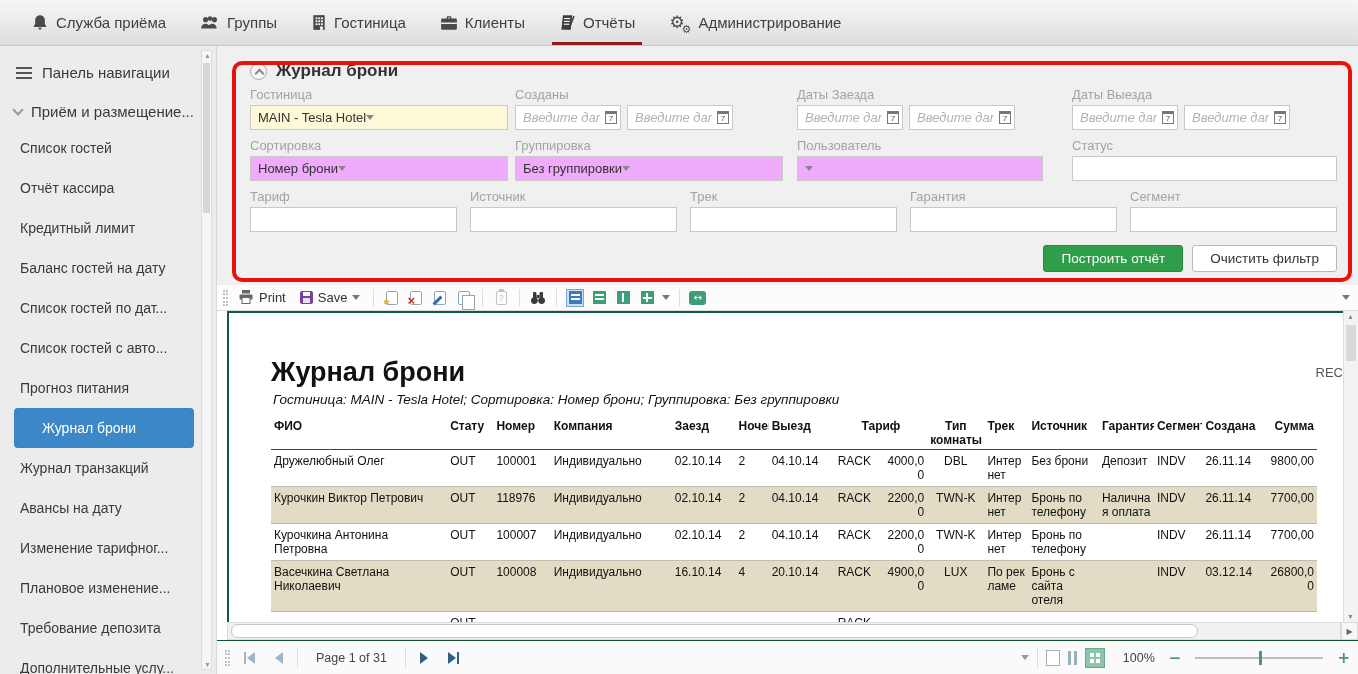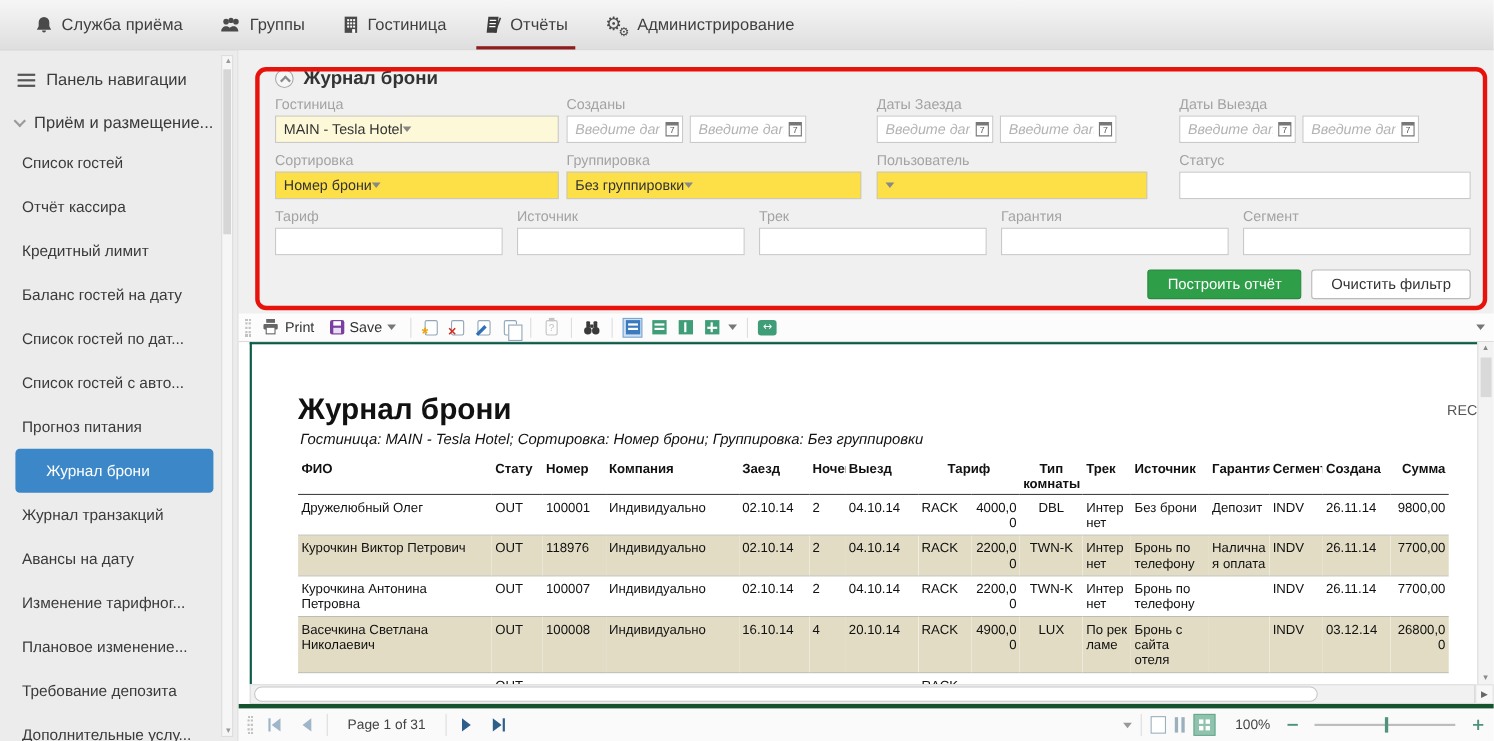--- a/index.html
+++ b/index.html
@@ -49,21 +49,21 @@
   .red-annotation { position:absolute; top:15px; left:15px; right:6px; bottom:3px;
     border:4px solid #e8120c; border-radius:10px; pointer-events:none; z-index:5; }
   .panel-title { display:flex; align-items:center; gap:9px; margin-bottom:6px; }
   .collapse-ic { width:17px; height:17px; border:1px solid #aaa; border-radius:50%; position:relative; cursor:pointer; background:#f6f6f6;}
   .collapse-ic::after { content:""; position:absolute; left:5px; top:6px; width:5px; height:5px;
     border-left:2px solid #8a8a8a; border-top:2px solid #8a8a8a; transform:rotate(45deg); }
   .panel-title b { font-size:17px; color:#333; }
   .fgrid { display:grid; grid-template-columns:265px 282px 275px 1fr; margin-bottom:8px; }
   .fgrid5 { display:grid; grid-template-columns:repeat(5,1fr); gap:13px; margin-bottom:6px; }
   .flabel { font-size:13px; color:#a3a3a3; margin-bottom:3px; }
-  .ctrl { height:25px; border:1px solid #c9c9c9; background:#fde047; font-size:13px; color:#333;
+  .ctrl { height:25px; border:1px solid #c9c9c9; background:#f0abfc; font-size:13px; color:#333;
     display:flex; align-items:center; padding:0 7px; }
   .combo { justify-content:flex-start; cursor:pointer; }
   .combo .caret { width:0; height:0; border-left:4px solid transparent; border-right:4px solid transparent; border-top:5px solid #888; }
   .combo.yellow { background:#fdf8d7; }
   .w-hotel { width:258px; } .w-sort { width:258px; } .w-group { width:268px; } .w-user { width:246px; }
   .dates { display:flex; gap:6px; }
   .datebox { width:106px; position:relative; }
   .datebox input { width:100%; height:25px; border:1px solid #c9c9c9; font-style:italic; font-size:13px;
     padding:0 20px 0 7px; color:#333; }
   .datebox input::placeholder { color:#b3b3b3; font-style:italic; }
@@ -126,21 +126,21 @@
 
   
   .hscroll { height:18px; display:flex; margin-left:10px; flex:none; }
   .htrack { flex:1; background:#f1f1f1; border:1px solid #dcdcdc; position:relative; }
   .hthumb { position:absolute; top:1px; bottom:1px; left:3px; width:87%; background:#fff;
     border:1px solid #c6c6c6; border-radius:8px; }
   .hcorner { width:17px; background:#f7f7f7; border:1px solid #dcdcdc; font-size:8px; color:#666;
     display:flex; align-items:center; justify-content:center; cursor:pointer; }
 
   
-  .statusbar { height:34px; background:#fafafa; border-top:4px solid #14532d; display:flex; align-items:center; padding:0 8px; gap:8px; flex:none;}
+  .statusbar { height:34px; background:#fafafa; border-top:1px solid #14532d; display:flex; align-items:center; padding:0 8px; gap:8px; flex:none;}
   .pg-btn { display:flex; align-items:center; gap:1px; padding:0 6px; cursor:pointer; }
   .tri { width:0; height:0; border-top:6px solid transparent; border-bottom:6px solid transparent; }
   .tri.left { border-right:8px solid; } .tri.right { border-left:8px solid; }
   .pbar { width:2px; height:12px; }
   .pale { color:#9fb6c9; } .pale .tri.left{border-right-color:#9fb6c9;} .pale .pbar{background:#9fb6c9;}
   .blue2 { color:#2e5f8a; } .blue2 .tri.right{border-left-color:#2e5f8a;} .blue2 .pbar{background:#2e5f8a;}
   .ssep { width:1px; height:20px; background:#ddd; }
   .page-text { font-size:12.5px; color:#444; margin:0 10px; }
   .sb-caret { width:0;height:0;border-left:4px solid transparent;border-right:4px solid transparent;border-top:5px solid #999; margin-left:auto; cursor:pointer;}
   .lay-ic { width:14px; height:16px; border:1px solid #9ab0bd; background:#fff; cursor:pointer; }
@@ -190,20 +190,29 @@
             <rect x="6.4" y="5.6" width="1.6" height="1.6"></rect>
             <rect x="8.8" y="5.6" width="1.6" height="1.6"></rect>
             <rect x="4" y="8.2" width="1.6" height="1.6"></rect>
             <rect x="6.4" y="8.2" width="1.6" height="1.6"></rect>
             <rect x="8.8" y="8.2" width="1.6" height="1.6"></rect>
             <rect x="8" y="11" width="2.4" height="3"></rect>
           </g>
         </svg>
       </span>
     <span>Гостиница</span>
+  </div>
+  <div class="nav-item">
+    <span>
+        <svg width="18" height="16" viewBox="0 0 16 14">
+          <path fill="#4a4a4a" d="M6 3V1.8A.8.8 0 0 1 6.8 1h2.4a.8.8 0 0 1 .8 1V3h4a1 1 0 0 1 1 1v8a1 1 0 0 1-1 1H2a1 1 0 0 1-1-1V4a1 1 0 0 1 1-1zm1.2 0h1.6V2.2H7.2z"></path>
+          <rect x="1" y="6.6" width="14" height="1.2" fill="#fff"></rect>
+        </svg>
+      </span>
+    <span>Клиенты</span>
   </div>
   <div class="nav-item active">
     <span>
         <svg width="17" height="17" viewBox="0 0 15 15">
           <path fill="#3d3d3d" d="M3.5 1h8.2l-1.4 13H2.1z"></path>
           <g stroke="#fff" stroke-width="1">
             <line x1="4.6" y1="4" x2="9.8" y2="4"></line>
             <line x1="4.4" y1="6.5" x2="9.5" y2="6.5"></line>
             <line x1="4.2" y1="9" x2="9.2" y2="9"></line>
           </g>

